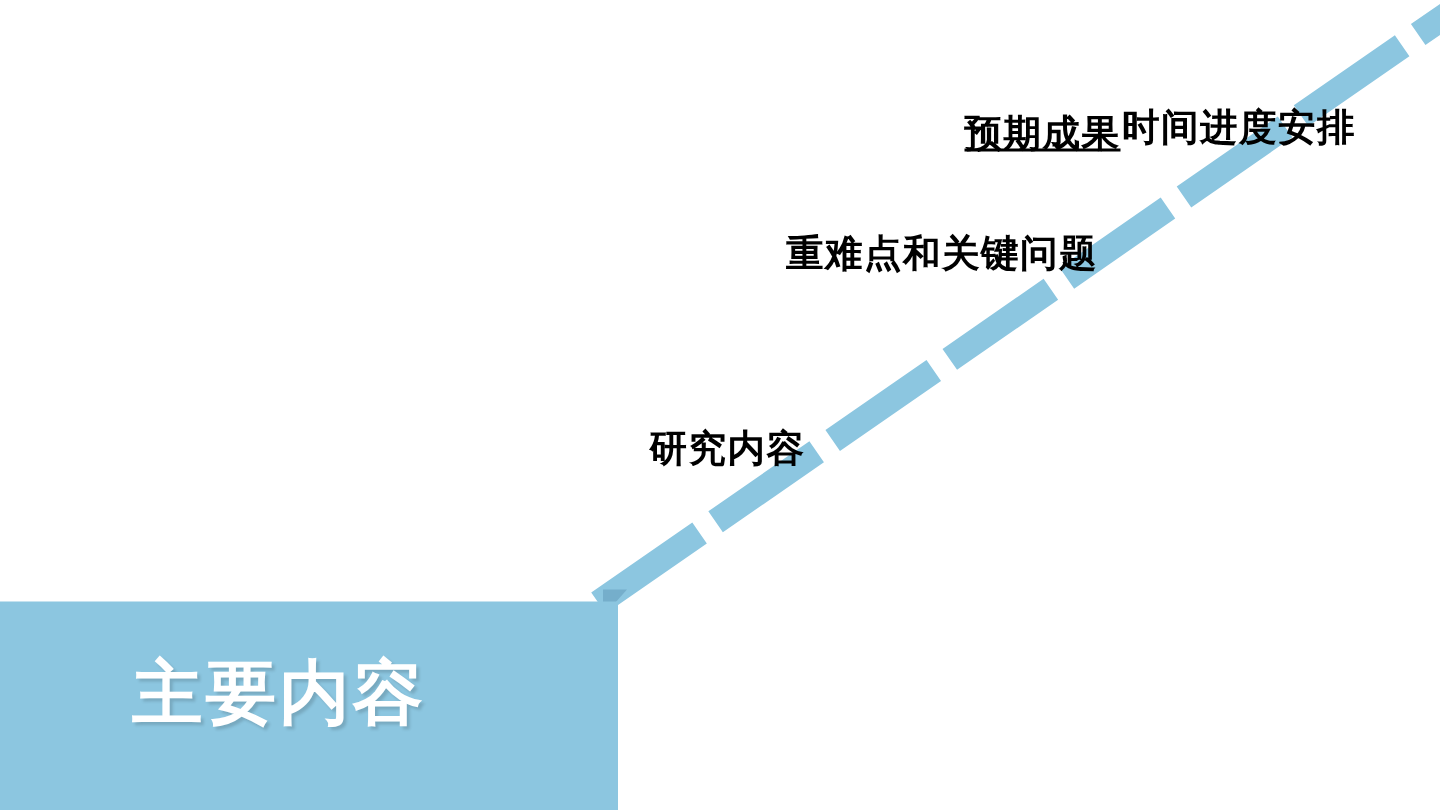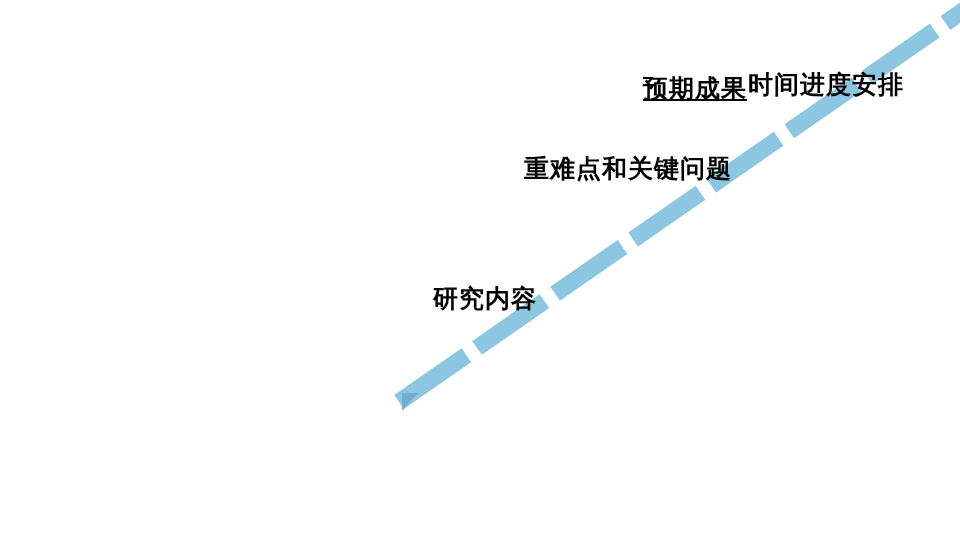--- a/index.html
+++ b/index.html
@@ -65,14 +65,17 @@
   <svg class="dash-line-svg" viewBox="0 0 960 540" xmlns="http://www.w3.org/2000/svg" aria-hidden="true">
     <line x1="399" y1="402" x2="970" y2="6" stroke-width="17" stroke-dasharray="82 13" stroke-linecap="butt" stroke="#8CC6E0"></line>
     <polygon points="402,393 418,393 402,411" fill="#75AECB"></polygon>
   </svg>
 
   <div class="agenda-label label-2">研究内容</div>
   <div class="agenda-label label-4">重难点和关键问题</div>
   <div class="agenda-label label-5">预期成果</div>
   <div class="agenda-label label-6">时间进度安排</div>
 
+  <div class="title-bar" style="background: rgb(140, 198, 224);">
+    <div class="slide-title">主要内容</div>
+  </div>
 
 </div>
 
 </body></html>

